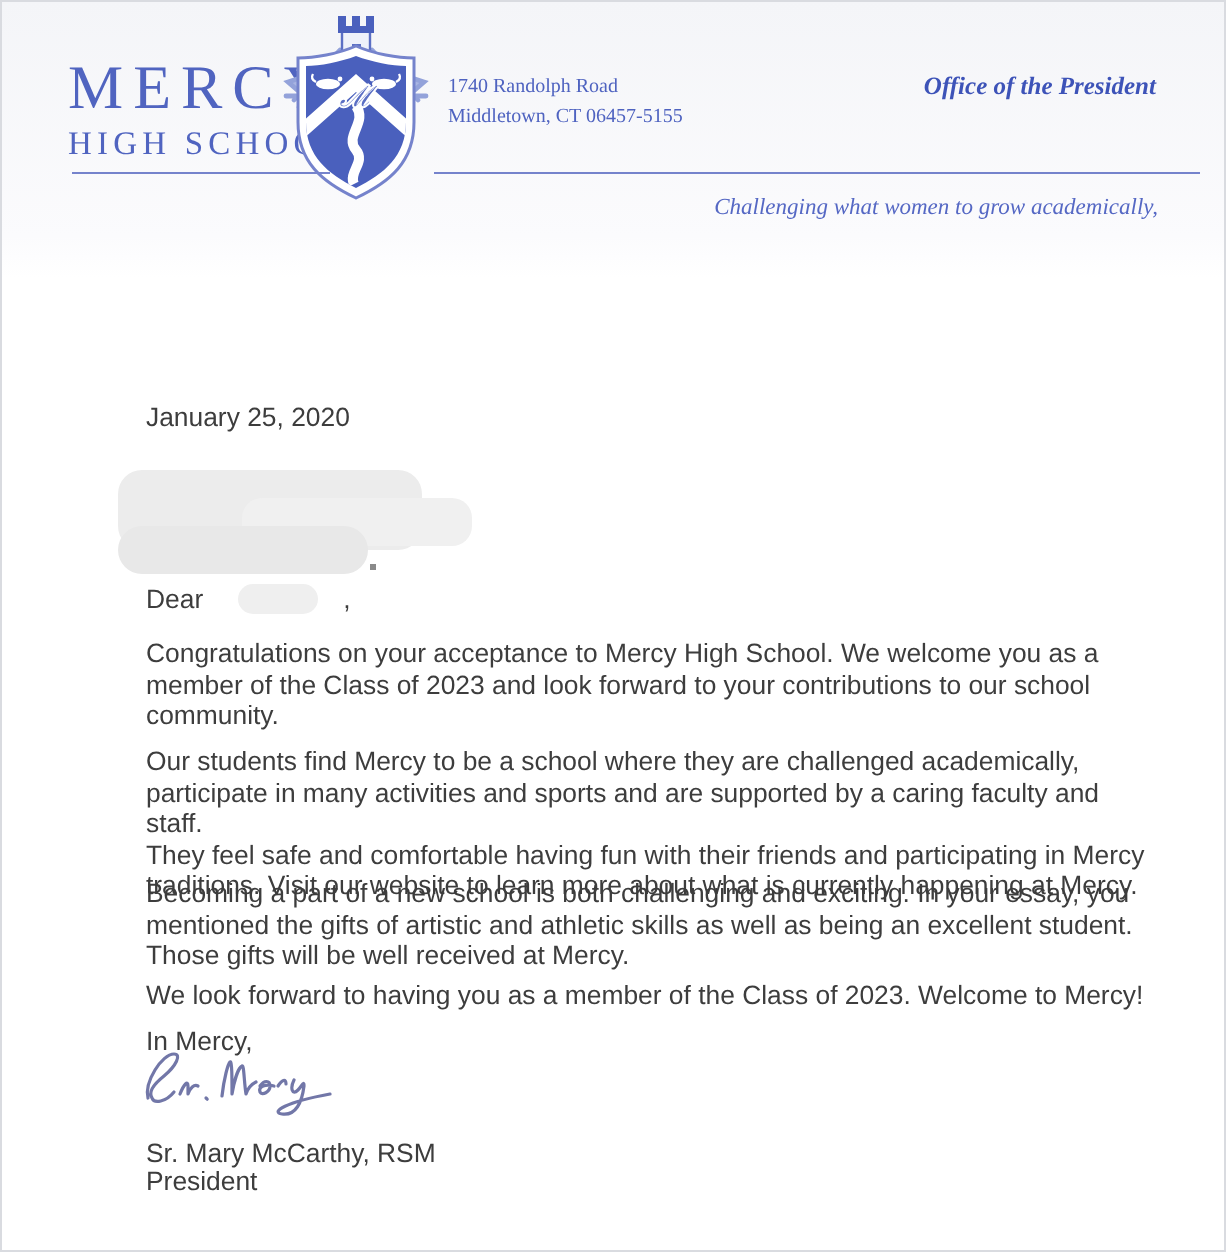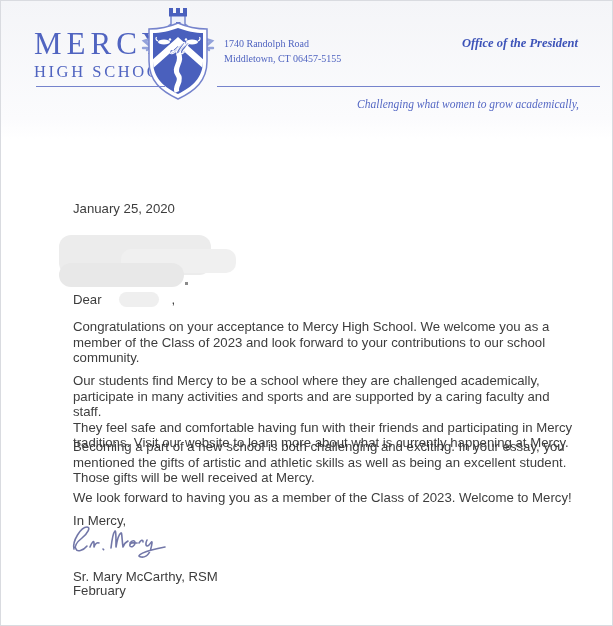--- a/index.html
+++ b/index.html
@@ -194,14 +194,14 @@
 
         <path d="M44,28 C45,19 47,12 48,11 C49,10 49,19 49,27 C50,21 52,14 54,13 C55,12 55,21 56,27 C57,24 59,22 61,21"></path>
         <path d="M63,23 C65,20 68,20 68,23 C68,26 64,28 63,26 C62,23 66,22 70,23"></path>
         <path d="M72,23 C74,20 76,19 76,22"></path>
         <path d="M80,20 C78,24 79,28 82,25 C84,23 85,20 85,23 C84,31 81,38 74,37 C68,36 76,31 98,27"></path>
       </g>
     </svg>
   </div>
 
   <div class="bodytext signer">Sr. Mary McCarthy, RSM</div>
-  <div class="bodytext signer-title">February</div>
+  <div class="bodytext signer-title">President</div>
 </div>
 
 </body></html>

